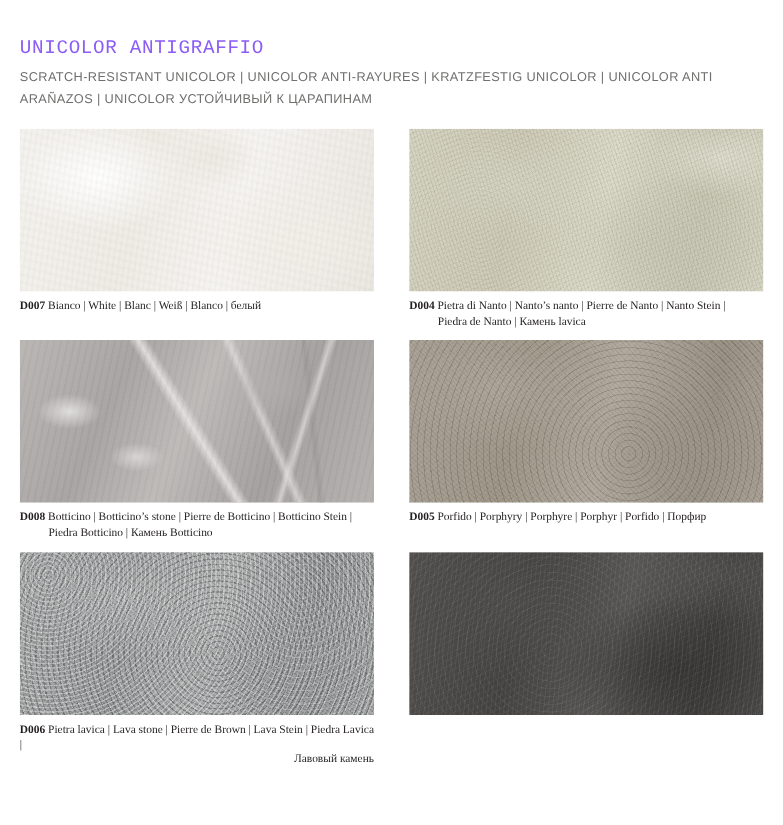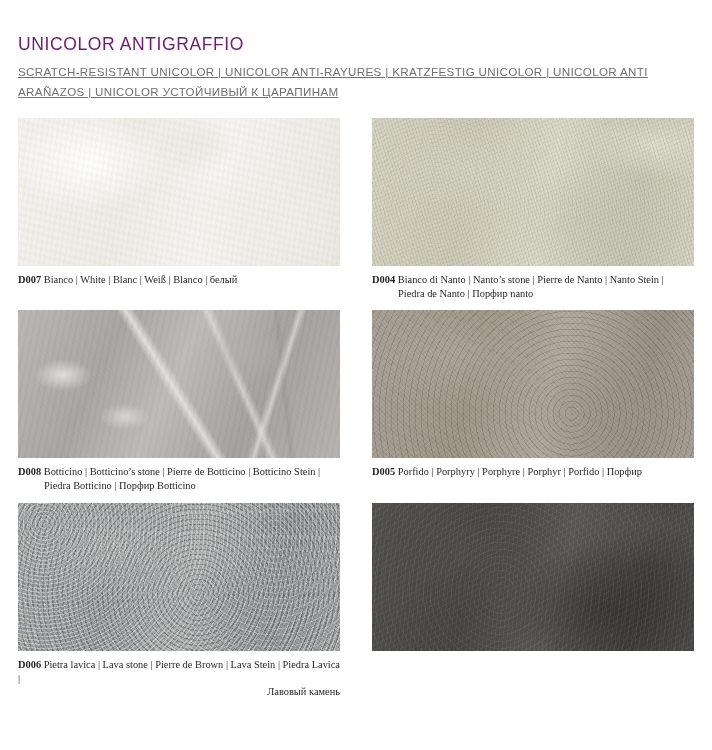--- a/index.html
+++ b/index.html
@@ -17,33 +17,32 @@
   .page {
     position: relative;
     width: 712px;
     height: 750px;
     box-sizing: border-box;
     padding: 34px 18px 0 18px;
   }
   .doc-title {
     font-size: 17.5px;
     letter-spacing: 0.6px;
-    color: #701a75;
+    color: #8b5cf6;
     font-weight: 400;
     margin: 0 0 7px 0;
-    font-family: Liberation Sans, sans-serif;
+    font-family: Liberation Mono, monospace;
   }
   .doc-subtitle {
     font-size: 11.6px;
     letter-spacing: 0.35px;
     color: #6f6f6e;
     line-height: 1.72;
     margin: 0 0 16px 0;
     max-width: 665px;
-    text-decoration: underline;
   }
   .grid {
     display: grid;
     grid-template-columns: 340px 340px;
     column-gap: 14px;
     row-gap: 0px;
   }
   .cell {
     width: 340px;
     margin-bottom: 10px;
@@ -224,33 +223,33 @@
         <span class="cont"></span>
       </div>
     </div>
 
     <div class="cell">
       <div class="swatch">
         <div class="tex tex-d004"></div>
       </div>
       <div class="caption">
         <span class="code">D004</span>
-        <span class="names">Bianco di Nanto | Nanto’s stone | Pierre de Nanto | Nanto Stein |</span>
-        <span class="cont">Piedra de Nanto | Порфир nanto</span>
+        <span class="names">Pietra di Nanto | Nanto’s nanto | Pierre de Nanto | Nanto Stein |</span>
+        <span class="cont">Piedra de Nanto | Камень lavica</span>
       </div>
     </div>
 
     <div class="cell">
       <div class="swatch">
         <div class="tex tex-d008"></div>
       </div>
       <div class="caption">
         <span class="code">D008</span>
         <span class="names">Botticino | Botticino’s stone | Pierre de Botticino | Botticino Stein |</span>
-        <span class="cont">Piedra Botticino | Порфир Botticino</span>
+        <span class="cont">Piedra Botticino | Камень Botticino</span>
       </div>
     </div>
 
     <div class="cell">
       <div class="swatch">
         <div class="tex tex-d005"></div>
       </div>
       <div class="caption">
         <span class="code">D005</span>
         <span class="names">Porfido | Porphyry | Porphyre | Porphyr | Porfido | Порфир</span>

